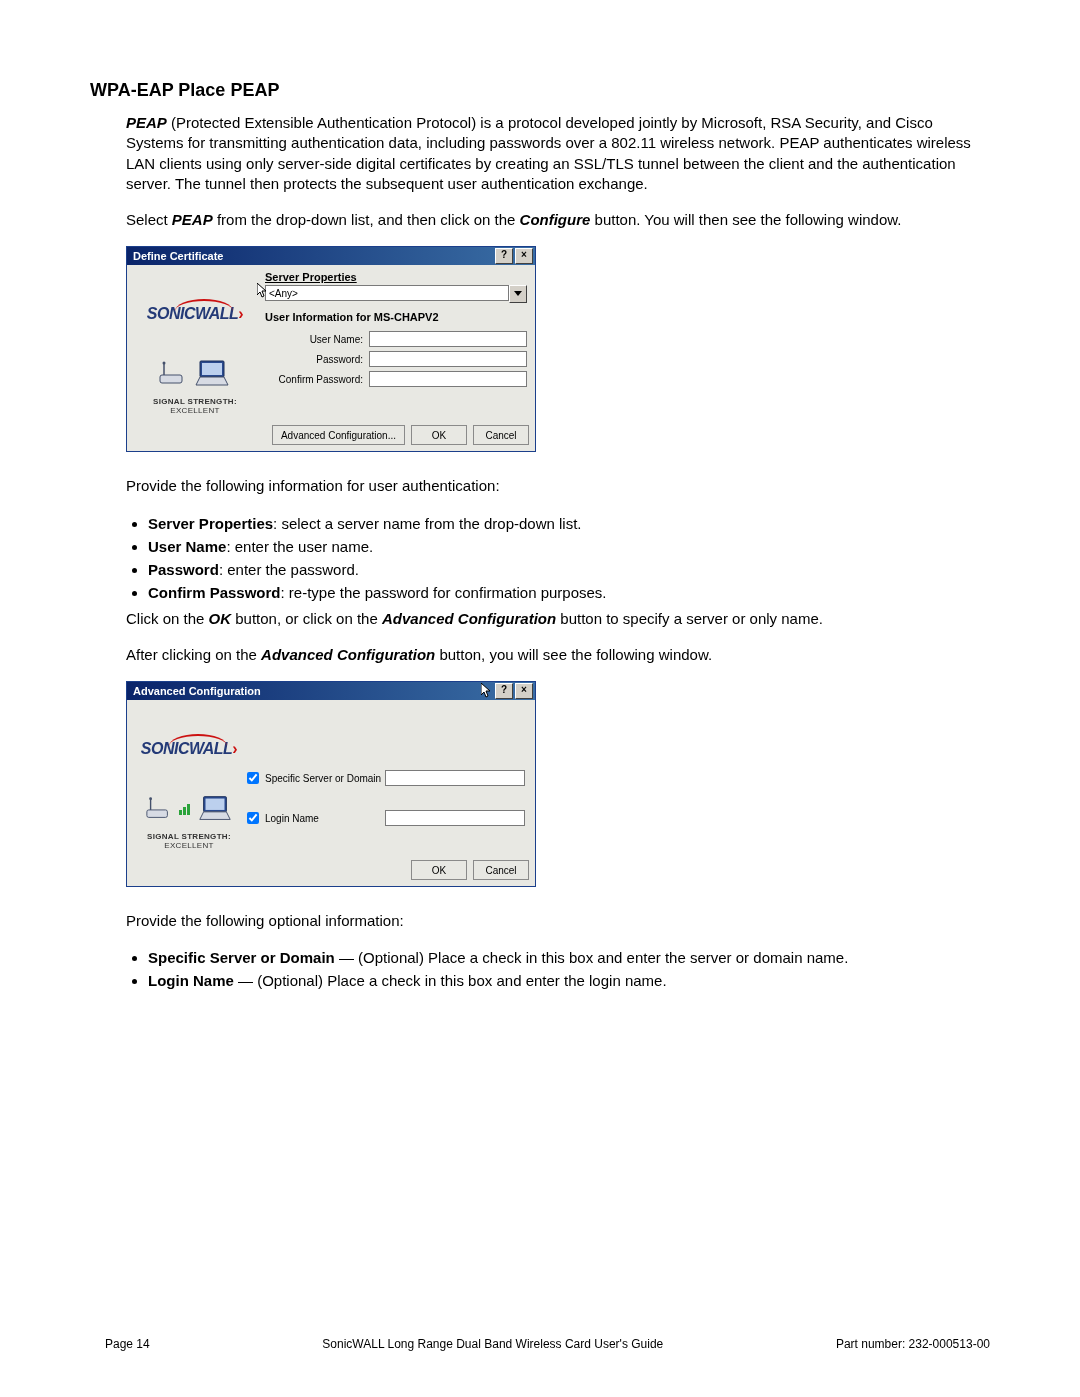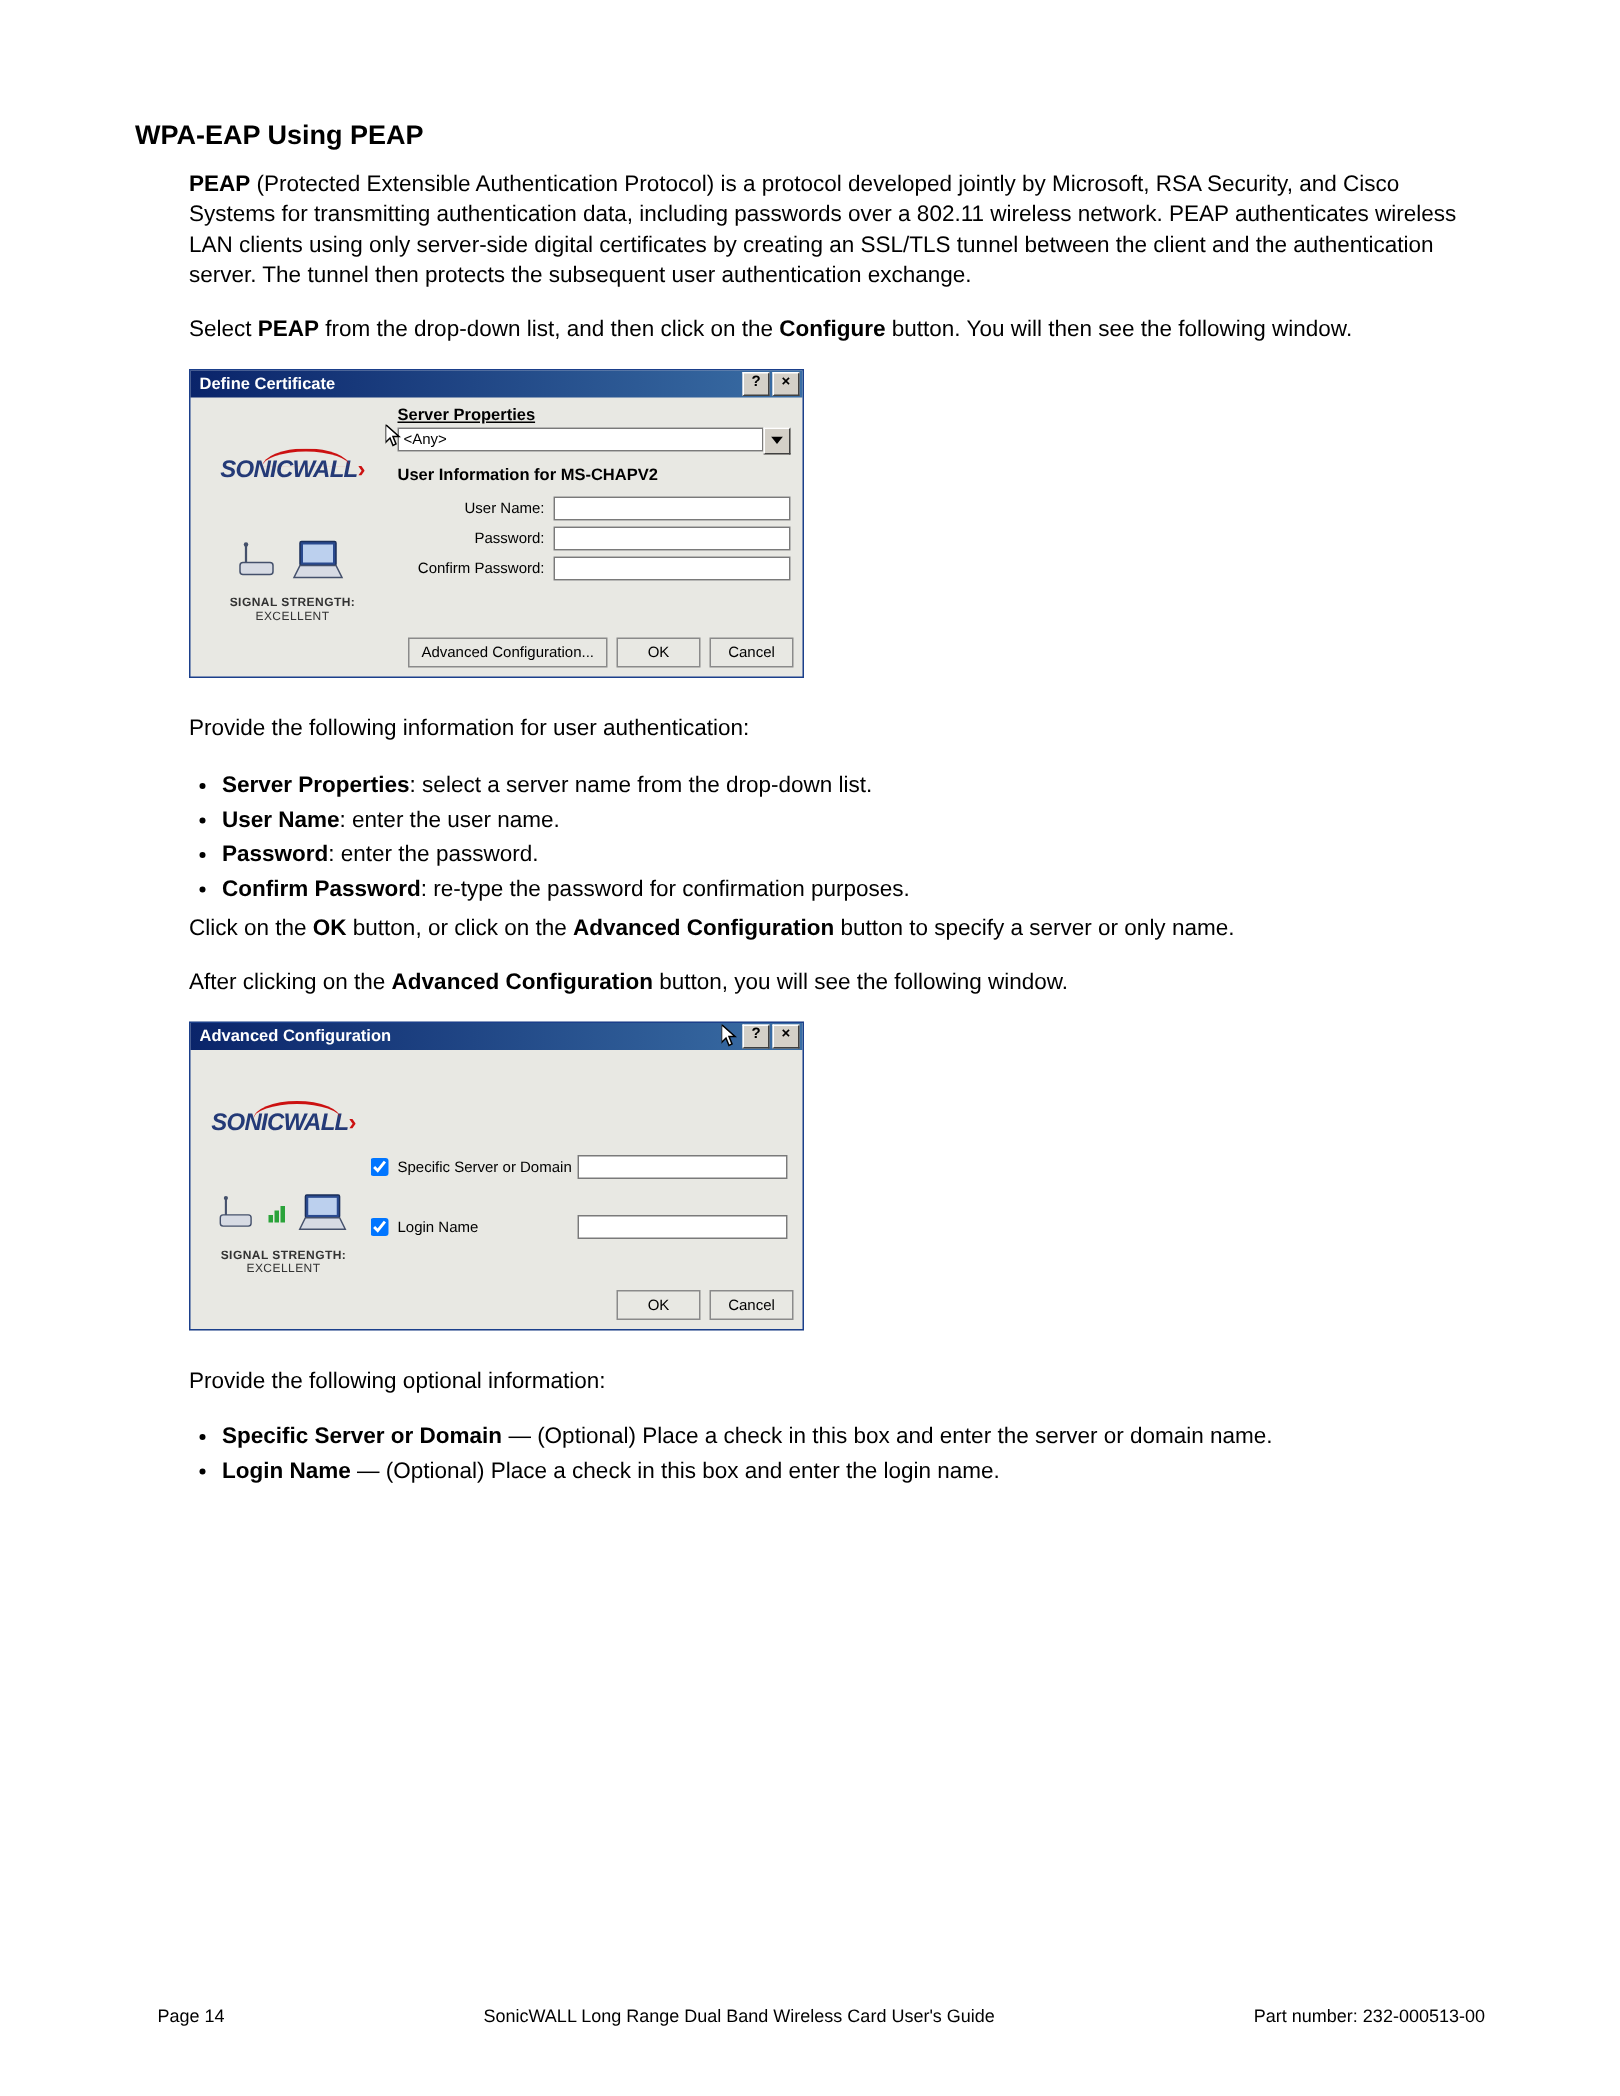--- a/index.html
+++ b/index.html
@@ -19,21 +19,21 @@
   .heading {
     font-size: 18px;
     font-weight: bold;
     margin-bottom: 12px;
   }
   .body-text {
     font-size: 15px;
     line-height: 1.35;
     margin: 0 0 16px 36px;
   }
-  .body-text .b { font-weight: bold; }
+  .body-text .b { font-weight: bold; font-style: italic; }
   ul.body-list {
     font-size: 15px;
     line-height: 1.4;
     margin: 0 0 6px 36px;
     padding-left: 22px;
   }
   ul.body-list li { margin-bottom: 2px; }
   ul.body-list .b { font-weight: bold; }
 
   
@@ -237,21 +237,21 @@
     padding: 0 90px;
     font-size: 12px;
     color: #000;
   }
 </style>
 </head>
 <body>
 
 <div class="page">
 
-  <div class="heading">WPA-EAP Using PEAP</div>
+  <div class="heading">WPA-EAP Place PEAP</div>
 
   <p class="body-text">
     <span class="b">PEAP</span><span> (Protected Extensible Authentication Protocol) is a protocol developed jointly by Microsoft, RSA Security, and Cisco Systems for transmitting authentication data, including passwords over a 802.11 wireless network. PEAP authenticates wireless LAN clients using only server-side digital certificates by creating an SSL/TLS tunnel between the client and the authentication server. The tunnel then protects the subsequent user authentication exchange.</span>
   </p>
 
   <p class="body-text">
     <span>Select </span><span class="b">PEAP</span><span> from the drop-down list, and then click on the </span><span class="b">Configure</span><span> button. You will then see the following window.</span>
   </p>
 
   <div class="dialog-wrap">

